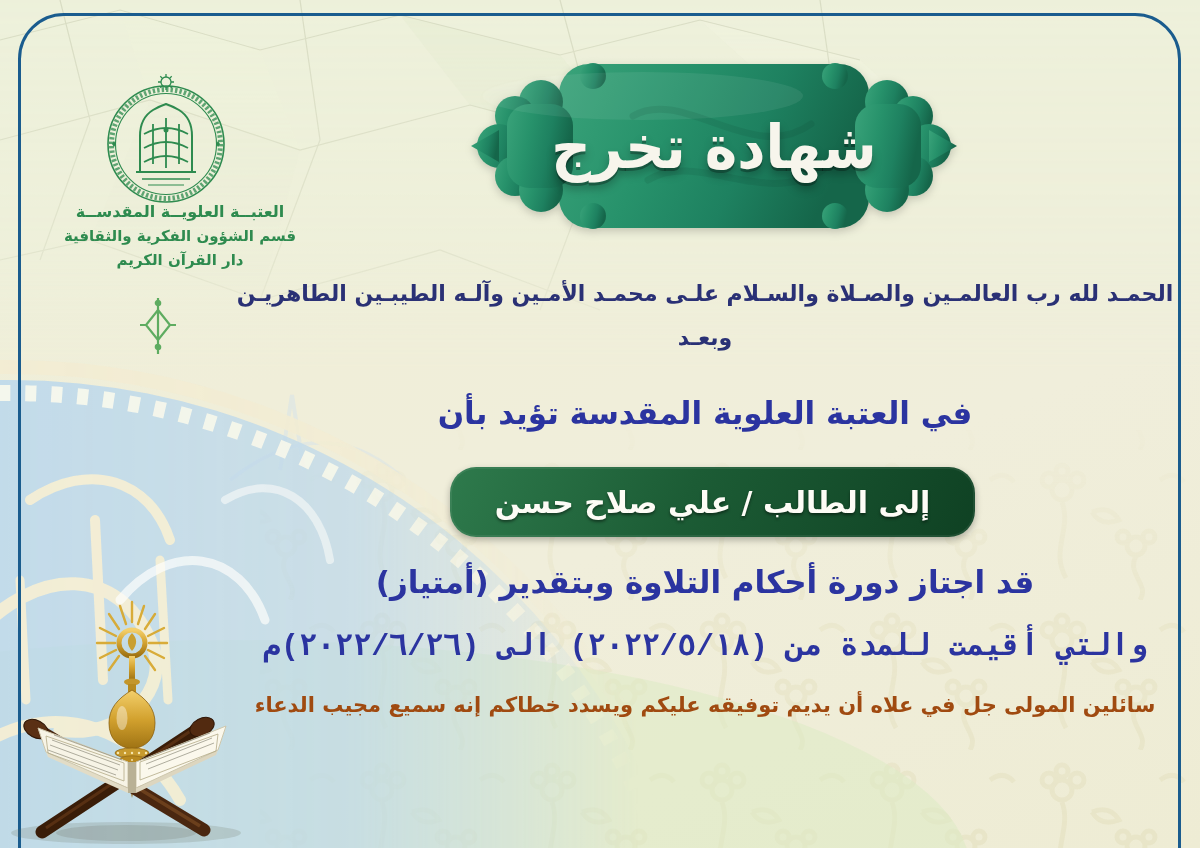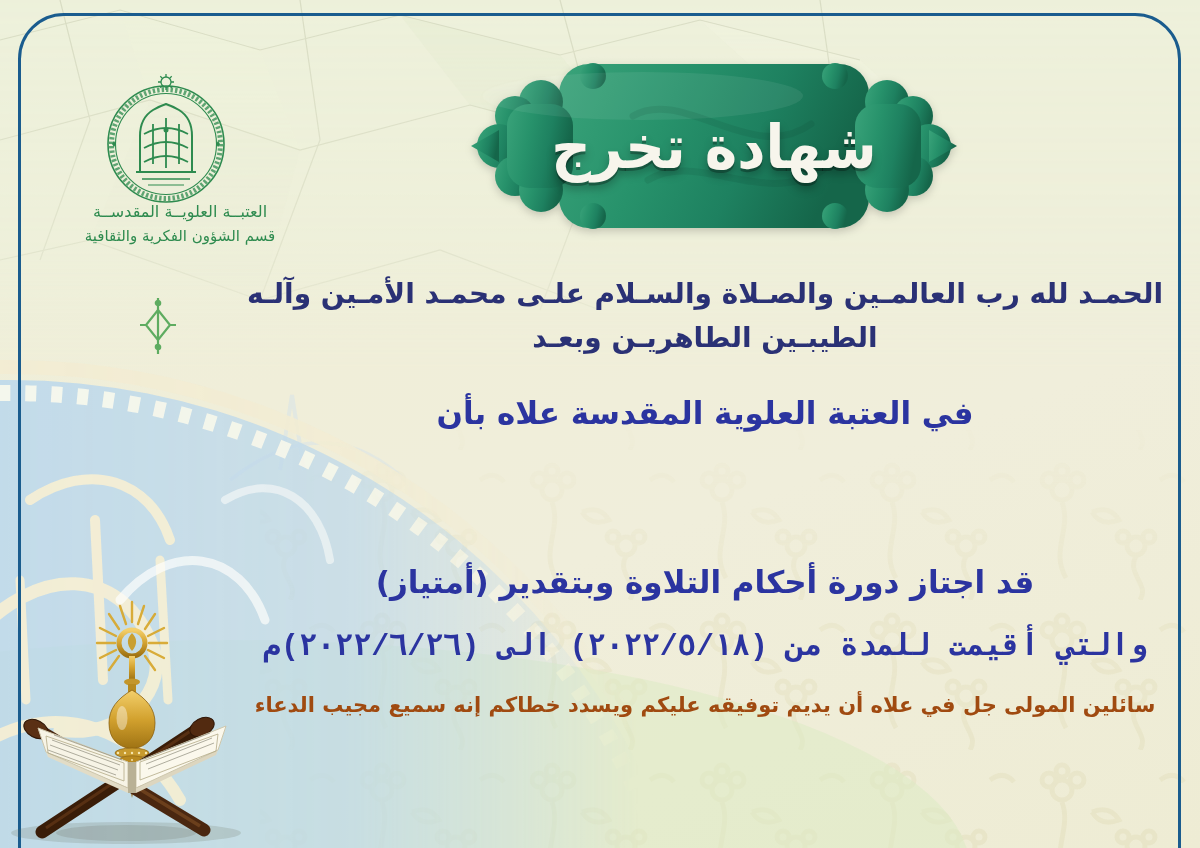--- a/index.html
+++ b/index.html
@@ -10,34 +10,34 @@
   }
   .bg-svg{position:absolute;left:0;top:0;}
   .frame{
     position:absolute;left:18px;top:13px;width:1157px;height:980px;
     border:3px solid #1a5c8e;border-radius:46px 46px 0 0;
     pointer-events:none;
   }
   .emblem{position:absolute;left:100px;top:72px;}
   .issuer{
     position:absolute;left:52px;top:200px;width:256px;text-align:center;
-    color:#2e8b4f;font-weight:normal;
+    color:#2e8b4f;font-weight:bold;
   }
   .issuer .l1{font-size:16px;line-height:24px;}
   .issuer .l2{font-size:15px;line-height:24px;}
   .issuer .l3{font-size:15px;line-height:24px;}
   .banner{position:absolute;left:443px;top:58px;width:542px;height:178px;filter:drop-shadow(0 3px 4px rgba(0,0,0,0.18));}
   .banner .title{
     position:absolute;inset:0;display:flex;align-items:center;justify-content:center;
     font-size:54px;font-weight:bold;color:#f7f5ec;
     text-shadow:0 2px 0 rgba(0,0,0,.28),0 5px 9px rgba(0,0,0,.28);
     transform:scale(1.02,1.12);
   }
   .line{position:absolute;left:225px;width:960px;text-align:center;font-weight:bold;}
-  .line.preamble{top:272px;line-height:44px;font-size:28px;color:#2a3175;}
+  .line.preamble{top:272px;line-height:44px;font-size:22px;color:#2a3175;}
   .line.body1{top:326px;line-height:52px;font-size:30px;color:#2b34a0;}
   .line.body2{top:388px;line-height:50px;font-size:31px;color:#2b34a0;}
   .line.result{top:552px;line-height:60px;font-size:31px;color:#2b34a0;text-align:center;}
   .line.period{top:618px;line-height:58px;font-size:30px;color:#2b34a0;font-family:Liberation Mono, monospace;}
   .line.dua{top:686px;line-height:38px;font-size:21px;color:#a04a10;text-align:center;}
   .pill{
     position:absolute;left:450px;top:467px;width:525px;height:70px;border-radius:26px;
     background:linear-gradient(115deg,#2e7a4c 0%,#1c5c35 45%,#0f4123 100%);
     box-shadow:inset 0 0 0 2px rgba(255,255,255,.07), 0 3px 7px rgba(0,0,0,.28);
     display:flex;align-items:center;justify-content:center;
@@ -164,20 +164,21 @@
       <path d="M42,107 H90" stroke-width="1.6"></path>
       <path d="M48,113 H84" stroke-width="1.2"></path>
     </g>
     <circle cx="66" cy="58" r="2.5" fill="#2e8b4f"></circle>
     <path d="M14,69 L16,72 L14,75 L12,72 Z M118,69 L120,72 L118,75 L116,72 Z" fill="#2e8b4f"></path>
   </svg>
 
   <div class="issuer" dir="rtl">
     <div class="l1">العتبــة العلويــة المقدســة</div>
     <div class="l2">قسم الشؤون الفكرية والثقافية</div>
+    <div class="l3">دار القرآن الكريم</div>
   </div>
 
   <div class="banner">
     <svg width="542" height="178" viewBox="0 0 542 178">
       <defs>
         <linearGradient id="gBanner" x1="0" y1="0" x2="1" y2="0.25">
           <stop offset="0" stop-color="#3aa37a"></stop>
           <stop offset="0.4" stop-color="#27926b"></stop>
           <stop offset="0.7" stop-color="#1e8160"></stop>
           <stop offset="1" stop-color="#15664a"></stop>
@@ -207,22 +208,25 @@
       <ellipse cx="200" cy="38" rx="160" ry="24" fill="#ffffff" opacity="0.07"></ellipse>
       <g fill="none" stroke="#0a3326" stroke-width="7" opacity="0.1" stroke-linecap="round">
         <path d="M190,58 C240,28 310,108 368,66"></path>
         <path d="M205,122 C255,92 320,150 380,112"></path>
       </g>
     </svg>
     <div class="title" dir="rtl">شهادة تخرج</div>
   </div>
 
   <div class="line preamble" dir="rtl">الحمـد لله رب العالمـين والصـلاة والسـلام علـى محمـد الأمـين وآلـه الطيبـين الطاهريـن وبعـد</div>
-  <div class="line body2" dir="rtl">في العتبة العلوية المقدسة علاه بأن</div>
-
+  <div class="line body2" dir="rtl">في العتبة العلوية المقدسة تؤيد بأن</div>
+
+  <div class="pill" dir="rtl">
+    <span>إلى الطالب / علي صلاح حسن</span>
+  </div>
 
   <div class="line result" dir="rtl">قد اجتاز دورة أحكام التلاوة وبتقدير (أمتياز)</div>
   <div class="line period" dir="rtl">والتي أقيمت للمدة من (٢٠٢٢/٥/١٨) الى (٢٠٢٢/٦/٢٦)م</div>
   <div class="line dua" dir="rtl">سائلين المولى جل في علاه أن يديم توفيقه عليكم ويسدد خطاكم إنه سميع مجيب الدعاء</div>
 
   <svg class="quran-art" width="300" height="258" viewBox="0 0 300 258">
     <defs>
       <linearGradient id="gGold" x1="0" y1="0" x2="0" y2="1">
         <stop offset="0" stop-color="#f3cf6b"></stop>
         <stop offset="0.5" stop-color="#d2a12e"></stop>

